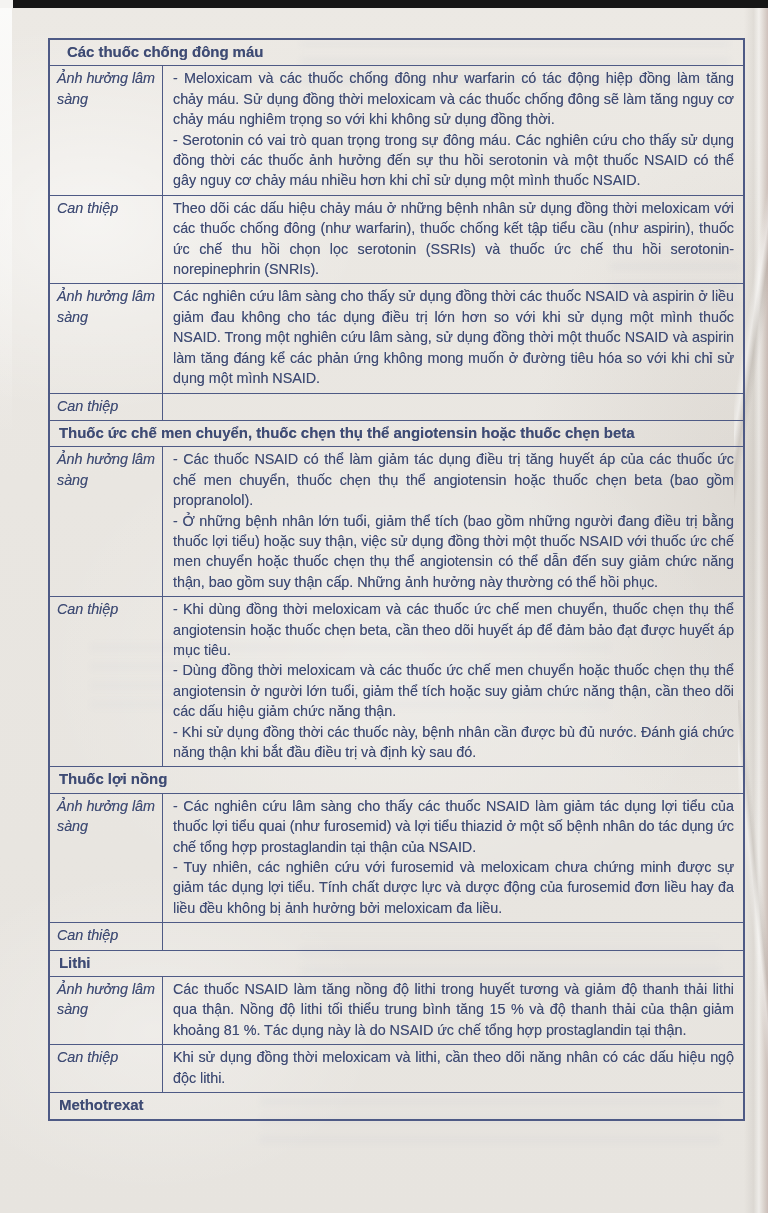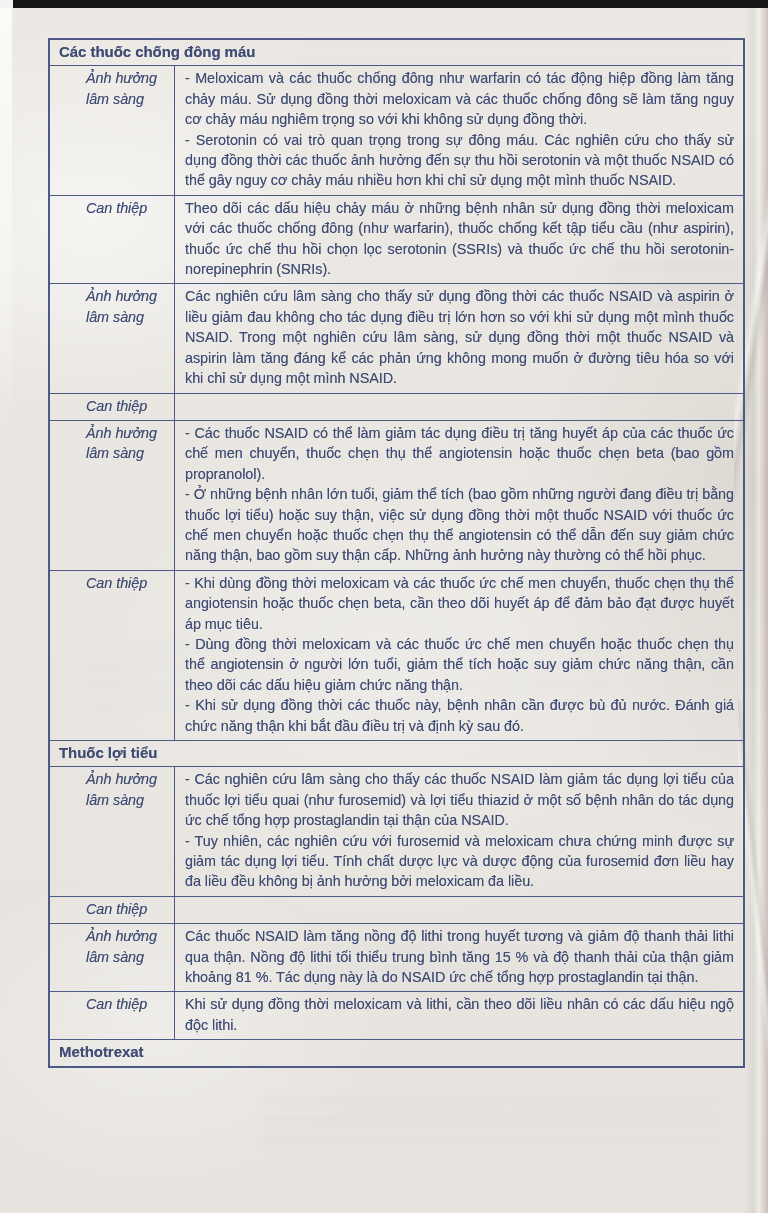--- a/index.html
+++ b/index.html
@@ -76,29 +76,28 @@
     line-height: 20.4px;
     letter-spacing: -0.05px;
     text-shadow: 0 0 0.5px rgba(62,75,116,0.55);
   }
   .sec-header {
     font-weight: bold;
     font-size: 15px;
     padding: 2px 9px 3px 9px;
     border-top: 1.5px solid #4e5a85;
   }
-  .doc-table > section:first-child .sec-header { border-top: none; }
+  .doc-table > section:first-child .sec-header { border-top: none; margin-left: 8px; }
   .row { display: flex; border-top: 1.5px solid #4e5a85; }
   .cell { box-sizing: border-box; }
   .cell.label {
     flex: 0 0 113px; width: 113px;
     font-style: italic;
-    padding: 2px 6px 4px 24px;
+    padding: 2px 6px 4px 7px;
     border-right: 1.5px solid #4e5a85;
-    margin-left: 12px;
   }
   .cell.content {
     flex: 1 1 auto;
     padding: 2px 9px 4px 10px;
     text-align: justify;
     white-space: pre-line;
   }
 </style>
 </head>
 <body>
@@ -137,53 +136,55 @@
     <div class="row">
       <div class="cell label">Ảnh hưởng lâm sàng</div>
       <div class="cell content">Các nghiên cứu lâm sàng cho thấy sử dụng đồng thời các thuốc NSAID và aspirin ở liều giảm đau không cho tác dụng điều trị lớn hơn so với khi sử dụng một mình thuốc NSAID. Trong một nghiên cứu lâm sàng, sử dụng đồng thời một thuốc NSAID và aspirin làm tăng đáng kể các phản ứng không mong muốn ở đường tiêu hóa so với khi chỉ sử dụng một mình NSAID.</div>
     </div>
     <div class="row">
       <div class="cell label">Can thiệp</div>
     </div>
   </section>
 
   <section>
+    <div class="sec-header">Thuốc ức chế men chuyển, thuốc chẹn thụ thể angiotensin hoặc thuốc chẹn beta</div>
     <div class="row">
       <div class="cell label">Ảnh hưởng lâm sàng</div>
       <div class="cell content">- Các thuốc NSAID có thể làm giảm tác dụng điều trị tăng huyết áp của các thuốc ức chế men chuyển, thuốc chẹn thụ thể angiotensin hoặc thuốc chẹn beta (bao gồm propranolol).
 - Ở những bệnh nhân lớn tuổi, giảm thể tích (bao gồm những người đang điều trị bằng thuốc lợi tiểu) hoặc suy thận, việc sử dụng đồng thời một thuốc NSAID với thuốc ức chế men chuyển hoặc thuốc chẹn thụ thể angiotensin có thể dẫn đến suy giảm chức năng thận, bao gồm suy thận cấp. Những ảnh hưởng này thường có thể hồi phục.</div>
     </div>
     <div class="row">
       <div class="cell label">Can thiệp</div>
       <div class="cell content">- Khi dùng đồng thời meloxicam và các thuốc ức chế men chuyển, thuốc chẹn thụ thể angiotensin hoặc thuốc chẹn beta, cần theo dõi huyết áp để đảm bảo đạt được huyết áp mục tiêu.
 - Dùng đồng thời meloxicam và các thuốc ức chế men chuyển hoặc thuốc chẹn thụ thể angiotensin ở người lớn tuổi, giảm thể tích hoặc suy giảm chức năng thận, cần theo dõi các dấu hiệu giảm chức năng thận.
 - Khi sử dụng đồng thời các thuốc này, bệnh nhân cần được bù đủ nước. Đánh giá chức năng thận khi bắt đầu điều trị và định kỳ sau đó.</div>
     </div>
   </section>
 
   <section>
-    <div class="sec-header">Thuốc lợi tiểu</div>
+    <div class="sec-header">Thuốc lợi nồng</div>
     <div class="row">
       <div class="cell label">Ảnh hưởng lâm sàng</div>
       <div class="cell content">- Các nghiên cứu lâm sàng cho thấy các thuốc NSAID làm giảm tác dụng lợi tiểu của thuốc lợi tiểu quai (như furosemid) và lợi tiểu thiazid ở một số bệnh nhân do tác dụng ức chế tổng hợp prostaglandin tại thận của NSAID.
 - Tuy nhiên, các nghiên cứu với furosemid và meloxicam chưa chứng minh được sự giảm tác dụng lợi tiểu. Tính chất dược lực và dược động của furosemid đơn liều hay đa liều đều không bị ảnh hưởng bởi meloxicam đa liều.</div>
     </div>
     <div class="row">
       <div class="cell label">Can thiệp</div>
     </div>
   </section>
 
   <section>
+    <div class="sec-header">Lithi</div>
     <div class="row">
       <div class="cell label">Ảnh hưởng lâm sàng</div>
       <div class="cell content">Các thuốc NSAID làm tăng nồng độ lithi trong huyết tương và giảm độ thanh thải lithi qua thận. Nồng độ lithi tối thiểu trung bình tăng 15 % và độ thanh thải của thận giảm khoảng 81 %. Tác dụng này là do NSAID ức chế tổng hợp prostaglandin tại thận.</div>
     </div>
     <div class="row">
       <div class="cell label">Can thiệp</div>
-      <div class="cell content">Khi sử dụng đồng thời meloxicam và lithi, cần theo dõi liều nhân có các dấu hiệu ngộ độc lithi.</div>
+      <div class="cell content">Khi sử dụng đồng thời meloxicam và lithi, cần theo dõi năng nhân có các dấu hiệu ngộ độc lithi.</div>
     </div>
   </section>
 
   <section>
     <div class="sec-header">Methotrexat</div>
 
   </section>
 
 </div>
 

